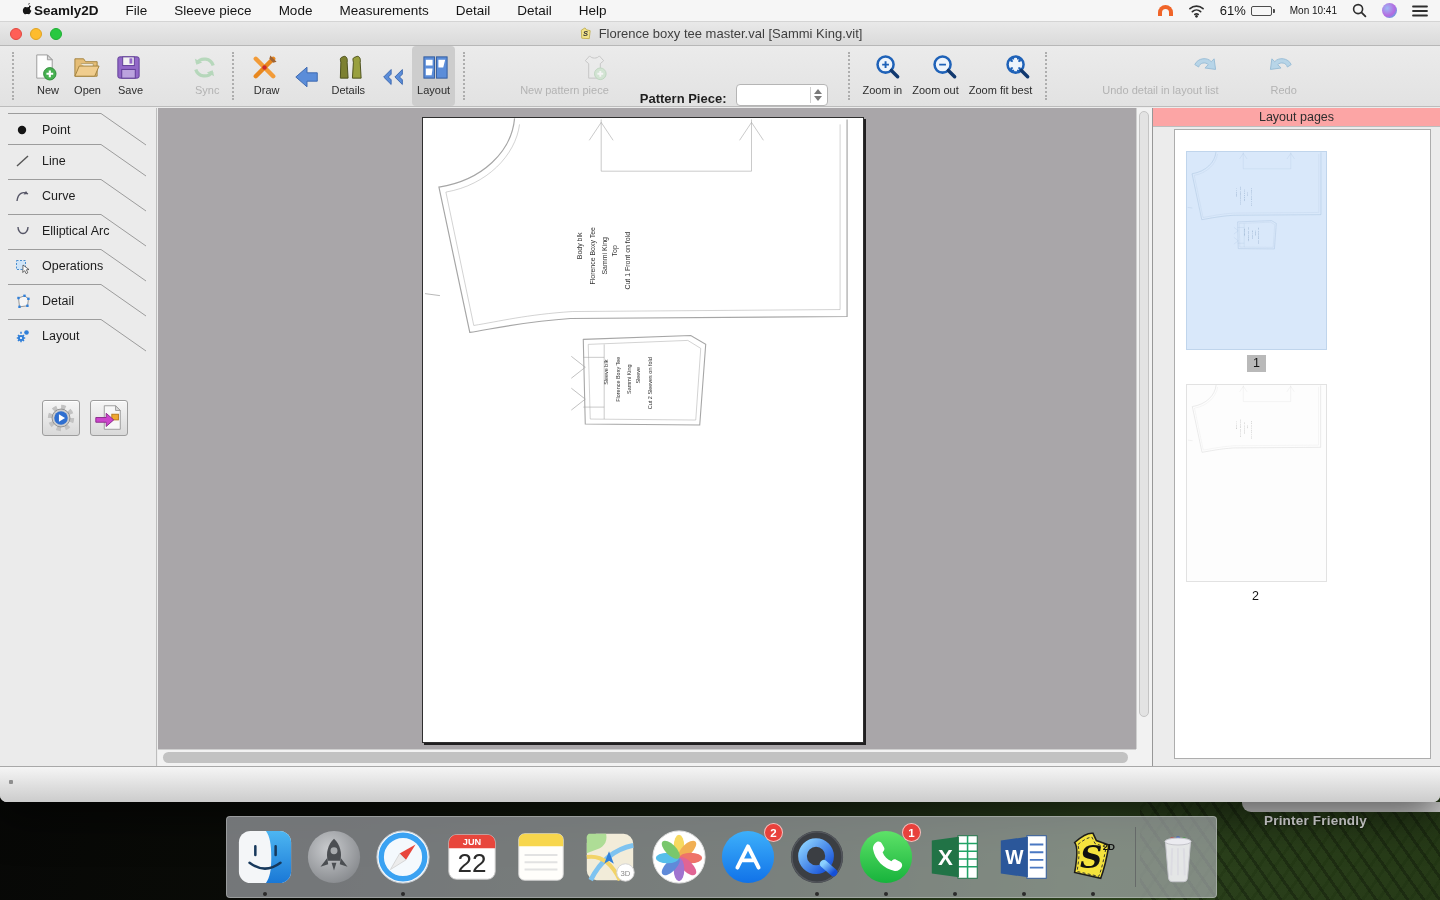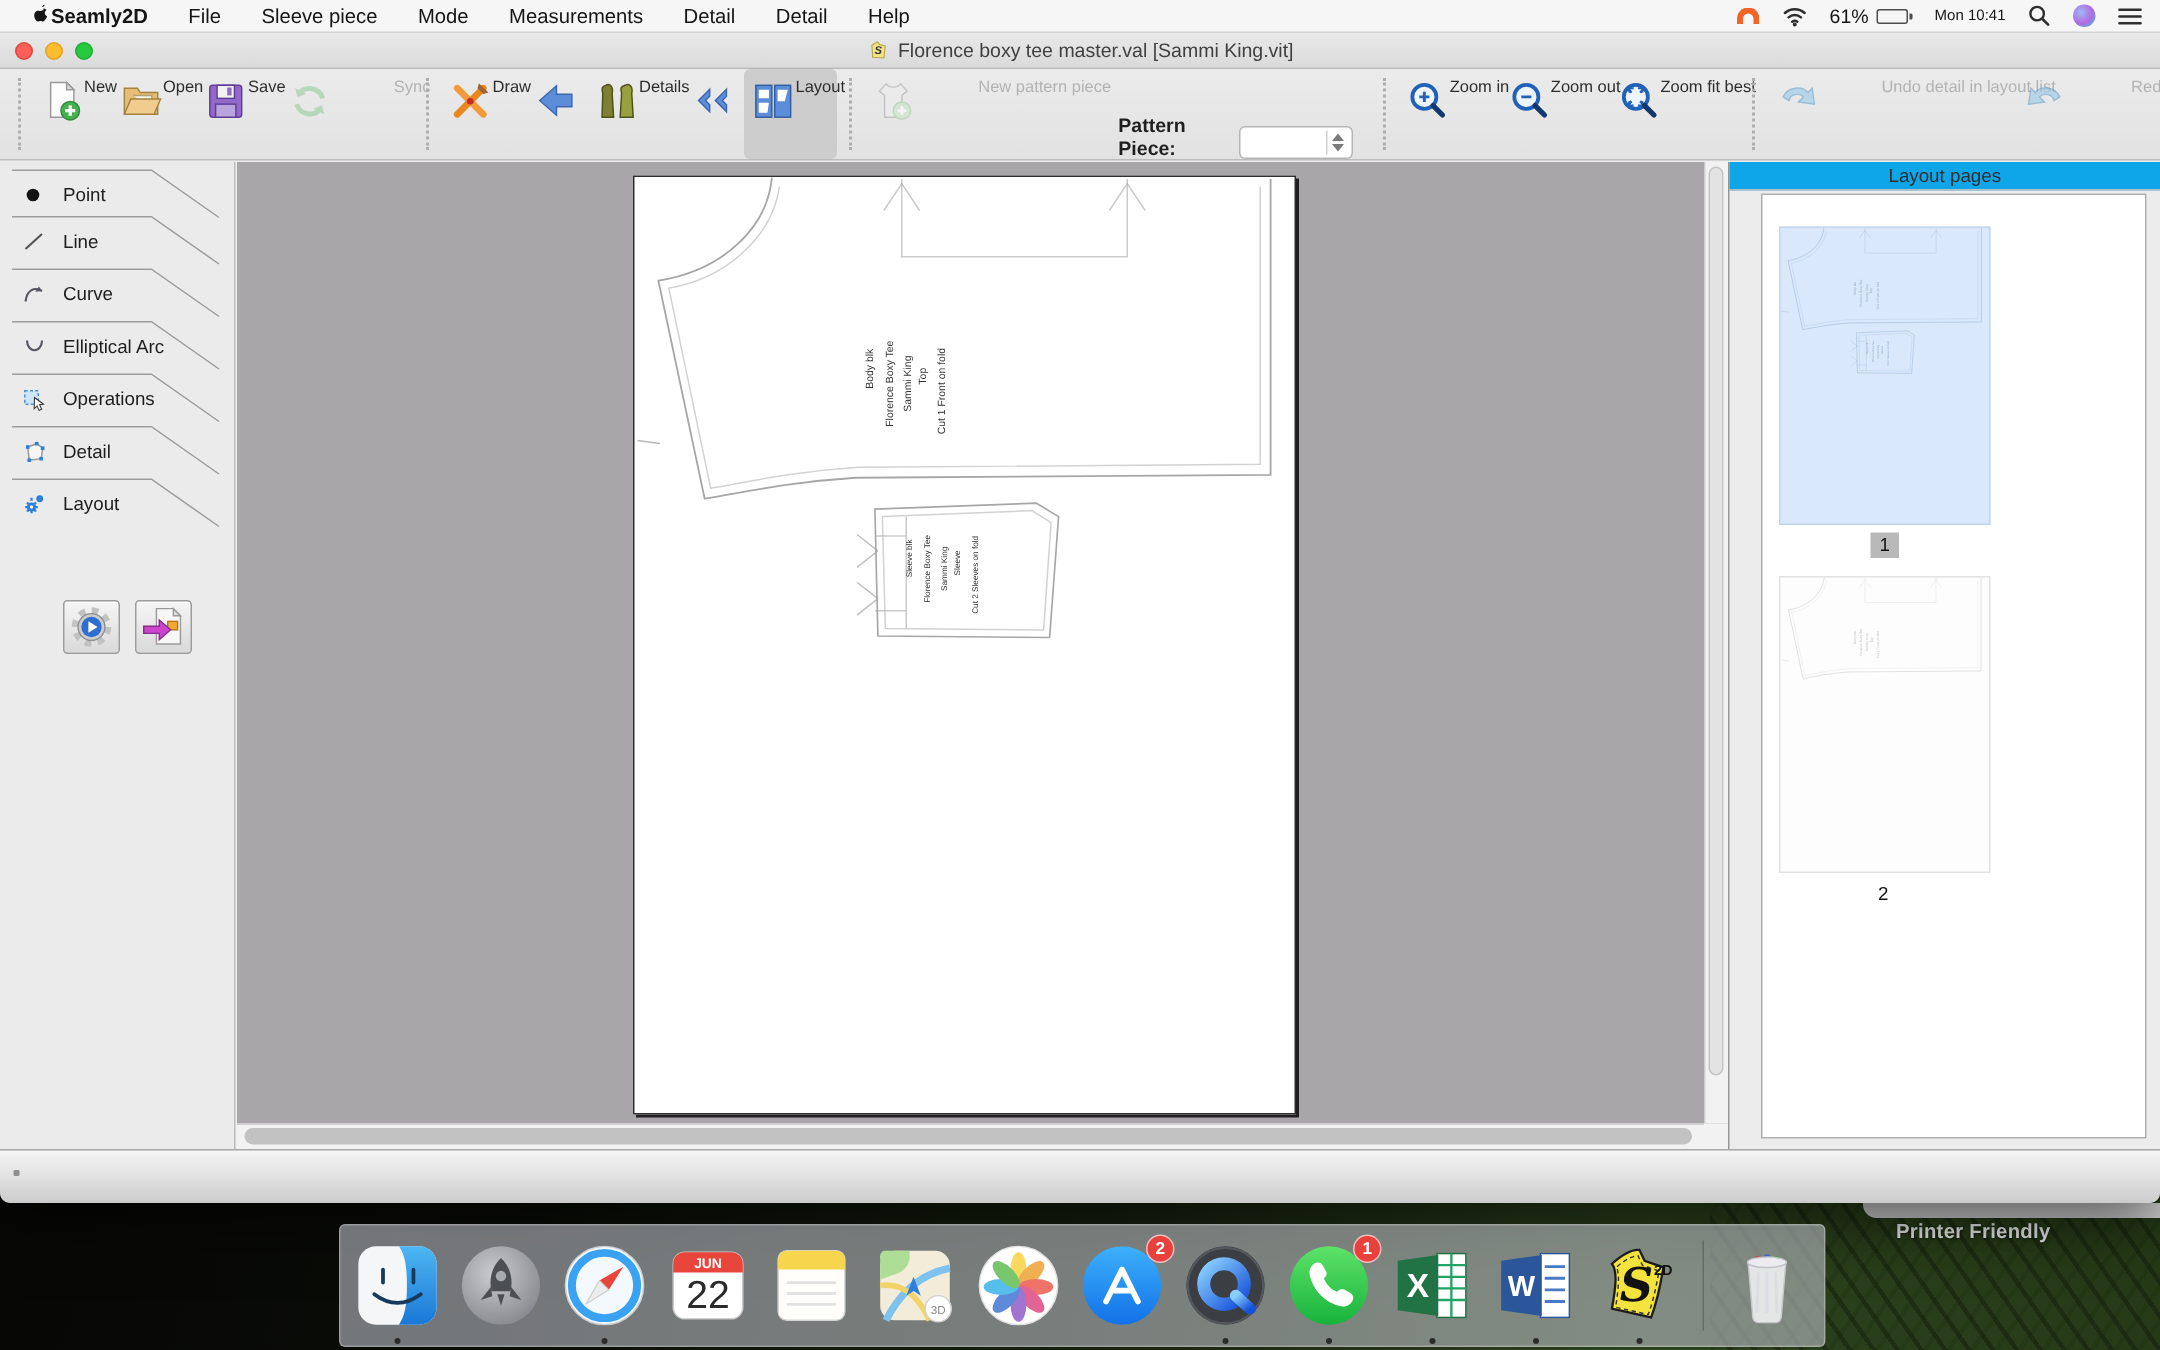--- a/index.html
+++ b/index.html
@@ -37,21 +37,21 @@
   .tlights { position:absolute; left:10px; top:6px; display:flex; gap:8px; }
   .tl { width:12px; height:12px; border-radius:50%; }
   .tl.red { background:#ff5f57; border:1px solid #e1483f; }
   .tl.yel { background:#febc2e; border:1px solid #e0a321; }
   .tl.grn { background:#28c840; border:1px solid #1eae33; }
   .wtitle { display:flex; align-items:center; gap:6px; font-size:13px; color:#3f3f3f; }
 
   
   #toolbar { height:61px; background:linear-gradient(#ebebeb,#e2e2e2); border-bottom:1px solid #bcbcbc;
     display:flex; align-items:stretch; padding:0 4px; }
-  .tbtn { display:flex; flex-direction:row; align-items:flex-start; justify-content:flex-start; padding:5px 5px 4px; min-width:42px; border-radius:4px; }
+  .tbtn { display:flex; flex-direction:column; align-items:flex-end; justify-content:flex-start; padding:5px 5px 4px; min-width:42px; border-radius:4px; }
   .tbtn .ticon { height:32px; display:flex; align-items:center; justify-content:center; }
   .tbtn .tlabel { font-size:11px; color:#2d2d2d; white-space:nowrap; margin-top:1px; }
   .tbtn.disabled .tlabel { color:#b3b3b3;margin-left:42px; }
   .tbtn.selected { background:#cdcdcd; }
   .tbtn.icon-only { justify-content:center; }
   .tsep { width:0; border-left:2px dotted #aeaeae; margin:6px 8px; }
   .pp-group { display:flex; align-items:flex-end; gap:9px; margin:0 12px 0 26px; }
   .pp-label { font-size:13px; font-weight:bold; color:#1f1f1f; }
   .combo { width:92px; height:22px; background:#fff; border:1px solid #b5b5b5; border-radius:4px; position:relative; }
   .combo .step { position:absolute; right:2px; top:2px; bottom:2px; width:15px; border-left:1px solid #d0d0d0;
@@ -73,21 +73,21 @@
   #canvasArea { position:absolute; left:158px; top:0; width:994px; height:100%; background:#a9a6a9; overflow:hidden; }
   #page { position:absolute; left:264px; top:9px; width:442px; height:626px; background:#fff; border:1px solid #2f2f2f;
     box-shadow:2px 2px 0 rgba(12,12,12,.88); }
   .vscroll { position:absolute; right:0; top:0; width:16px; bottom:17px; background:#f2f2f2; border-left:1px solid #cfcfcf; }
   .vscroll .thumb { position:absolute; top:3px; left:2px; width:10px; height:606px; background:#e3e3e3; border:1px solid #c4c4c4; border-radius:6px; }
   .hscroll { position:absolute; left:0; right:16px; bottom:0; height:17px; background:#f2f2f2; border-top:1px solid #cfcfcf; }
   .hscroll .thumb { position:absolute; left:5px; right:8px; top:2px; height:11px; background:#c2c2c2; border-radius:6px; }
   .scorner { position:absolute; right:0; bottom:0; width:16px; height:17px; background:#f2f2f2; }
 
   #rightPanel { position:absolute; left:1152px; top:0; width:288px; height:100%; background:#ececec; border-left:1px solid #979797; }
-  .panel-header { height:19px; border-bottom:1px solid #bdbdbd; text-align:center; font-size:12.5px; color:#2e2e2e; line-height:18px; background:#0ea5e9; }
+  .panel-header { height:19px; border-bottom:1px solid #bdbdbd; text-align:center; font-size:12.5px; color:#2e2e2e; line-height:18px; background:#fca5a5; }
   .pages-box { position:absolute; left:21px; top:21px; width:257px; height:630px; background:#fff; border:1px solid #adadad; }
   .thumb-page { position:absolute; left:11px; width:141px; }
   .thumb1 { top:21px; height:199px; background:#d9e8fa; border:1px solid #c0d5ec; }
   .thumb2 { top:254px; height:198px; background:#fdfdfd; border:1px solid #e2e2e2; }
   .thumb-label { position:absolute; font-size:12.5px; color:#141414; }
   .lbl1 { left:72px; top:225px; background:#b9b9b9; padding:0 6px; height:17px; line-height:17px; }
   .lbl2 { left:77px; top:459px; }
 
   
   #statusbar { position:absolute; left:0; right:0; bottom:0; height:36px; background:linear-gradient(#f5f5f5,#cccccc); border-top:1px solid #a8a8a8; }

